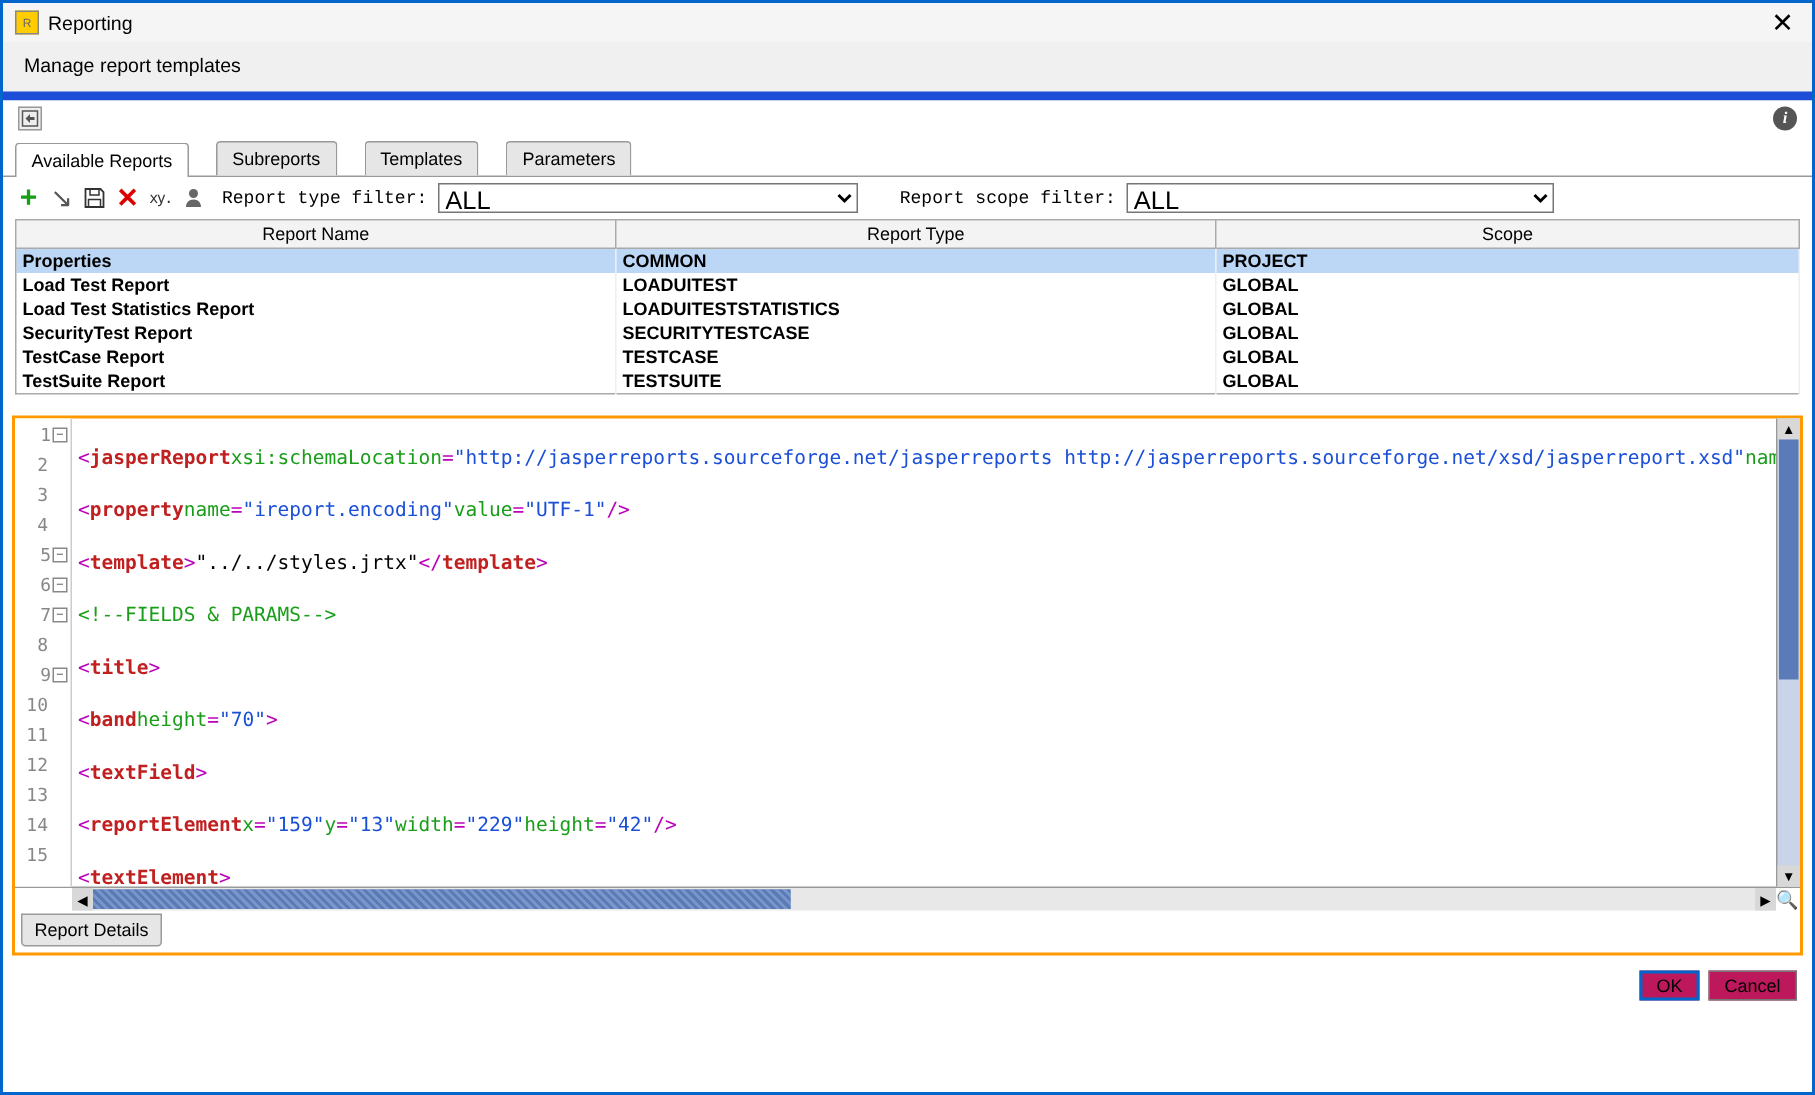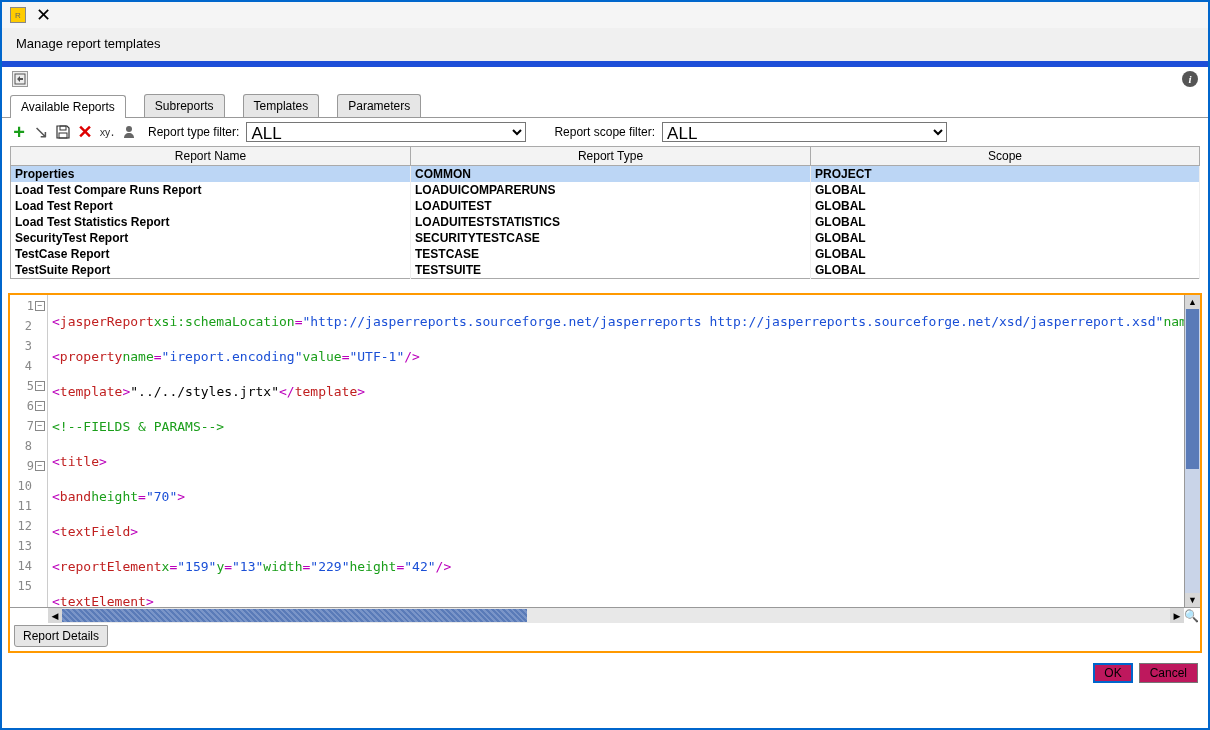--- a/index.html
+++ b/index.html
@@ -92,21 +92,21 @@
   display: flex; align-items: center; justify-content: center;
   cursor: pointer;
   font-size: 16px;
 }
 .plus-icon { color: #1a9e1a; font-weight: bold; font-size: 20px; line-height: 14px; }
 .rename-icon { color: #555; font-size: 18px; }
 .save-icon svg { width: 16px; height: 16px; }
 .delete-icon { color: #d00; font-weight: bold; font-size: 18px; }
 .xy-icon { font-size: 10px; font-family: monospace; color: #333; letter-spacing: -1px; }
 .person-icon svg { width: 14px; height: 14px; }
-.filter-label { margin-left: 6px; margin-right: 3px; }
+.filter-label { margin-left: 6px; margin-right: 3px; font-family: Liberation Mono, monospace; }
 .filter-select {
   height: 20px;
   font-size: 17px;
   border: 1px solid #767676;
   background: #fff;
 }
 .filter-select.type { width: 280px; }
 .filter-select.scope { width: 285px; }
 .gap { width: 14px; }
 
@@ -197,31 +197,32 @@
 .dlg-btn {
   padding: 2px 10px;
   background: #be185d;
   border: 1px solid #767676;
   cursor: pointer;
   font-size: 12px;
 }
 .dlg-btn.ok { border: 2px solid #0066cc; padding: 1px 9px; }
 
 .t-bracket { color: #bb00bb; }
-.t-tag { color: #c02020; }
+.t-tag { color: #c02020; font-weight: bold; }
 .t-attr { color: #1a9e1a; }
 .t-val { color: #1a4fd6; }
 .t-comment { color: #1a9e1a; font-style: normal; }
 .t-text { color: #000; }
 </style>
 </head>
 <body>
 
 <div class="titlebar">
   <div class="titlebar-icon">R</div>
+  <div class="titlebar-title">Reporting</div>
   <div class="close-x">✕</div>
 </div>
 
 <div class="subtitle-bar">Manage report templates</div>
 
 <div class="sec-toolbar">
   <div class="small-icon">
     <svg width="12" height="12" viewBox="0 0 12 12">
         <rect x="1" y="1" width="10" height="10" fill="none" stroke="#555"></rect>
         <path d="M3 6 L6 3 L6 5 L9 5 L9 7 L6 7 L6 9 Z" fill="#555"></path>
@@ -276,25 +277,20 @@
       <th>Scope</th>
     </tr>
   </thead>
   <tbody id="report-rows">
         <tr class="row-sel">
           <td>Properties</td>
           <td>COMMON</td>
           <td>PROJECT</td>
         </tr>
         <tr>
-          <td>Load Test Compare Runs Report</td>
-          <td>LOADUICOMPARERUNS</td>
-          <td>GLOBAL</td>
-        </tr>
-        <tr>
           <td>Load Test Report</td>
           <td>LOADUITEST</td>
           <td>GLOBAL</td>
         </tr>
         <tr>
           <td>Load Test Statistics Report</td>
           <td>LOADUITESTSTATISTICS</td>
           <td>GLOBAL</td>
         </tr>
         <tr>

